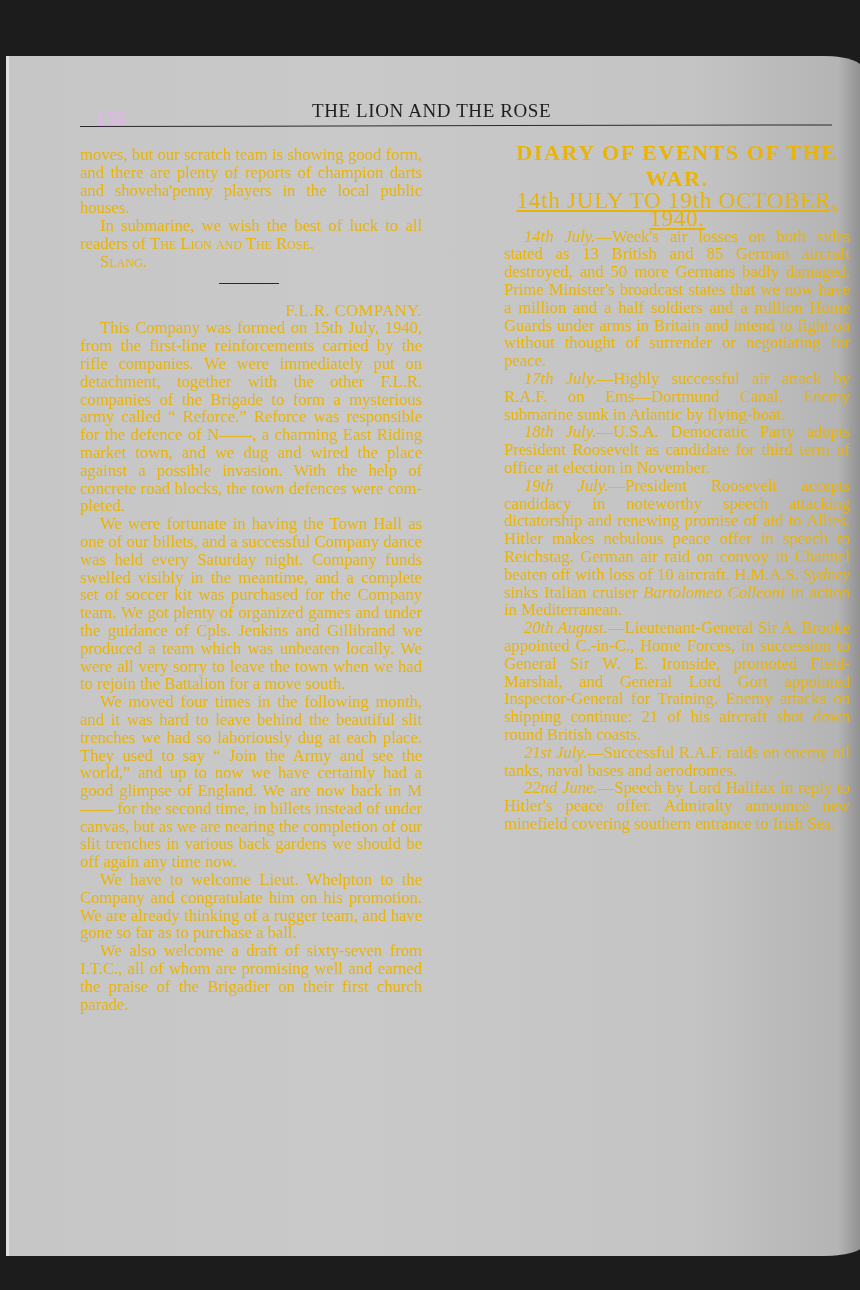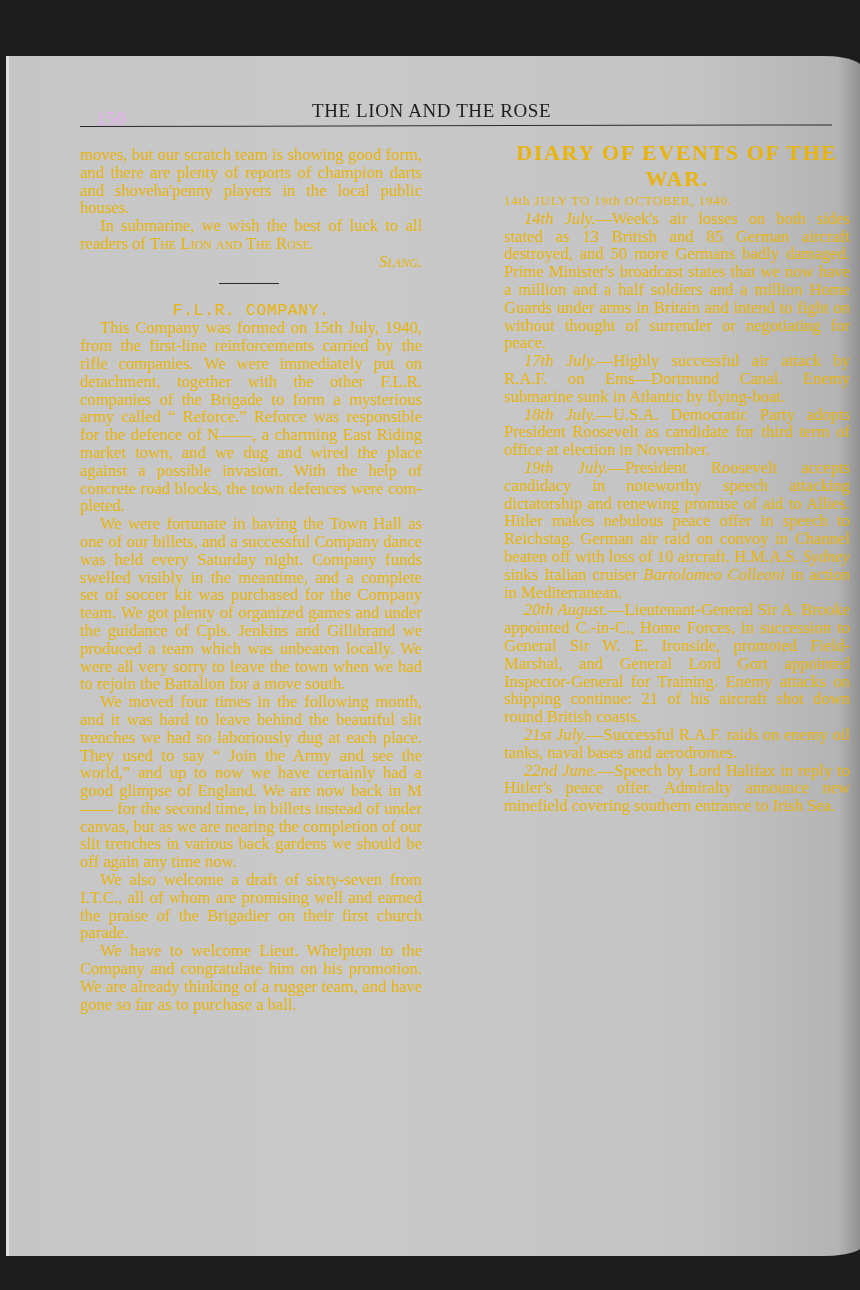--- a/index.html
+++ b/index.html
@@ -43,35 +43,35 @@
       position: absolute; top: 146px;
       color: #eab308;
       font-size: 16.6px; line-height: 17.8px;
       text-align: justify;
     }
     .col-left { left: 80px; width: 342px; }
     .col-right { left: 464px; width: 346px; top: 140px; margin-left: 40px; }
     .col p { margin: 0; text-indent: 20px; hyphens: manual; }
     .col p.noindent { text-indent: 0; }
     .sc { font-variant: small-caps; }
-    .sig { text-align: right; margin: 0; font-variant: small-caps; font-style: italic; }
+    .sig { text-align: left; margin: 0; font-variant: small-caps; }
     .short-rule {
       width: 60px; margin: 12px auto 18px auto; border-top: 1.4px solid #2a2a2a;
       position: relative; left: -2px;
     }
     .section-title {
-      text-align: center; margin: 0 0 6px 0; font-size: 16.6px; letter-spacing: 0.5px; font-family: Liberation Mono, monospace;
+      text-align: right; margin: 0 0 6px 0; font-size: 16.6px; letter-spacing: 0.5px;
     }
     .diary-title {
       text-align: center; font-weight: bold;
       font-size: 22px; line-height: 26px; letter-spacing: 1.6px;
       margin: 0 0 18px 0;
     }
     .diary-range {
-      text-align: left; font-size: 13px; letter-spacing: 0.8px; margin: 0 0 14px 0;
+      text-align: center; font-size: 23px; letter-spacing: 0.8px; margin: 0 0 14px 0; text-decoration: underline;
     }
     .entry { margin: 0 0 11px 0; }
     .entry .date { font-style: italic; }
   </style>
 </head>
 <body>
 
 <div class="page"></div>
 <div class="page-edge"></div>
 
@@ -83,22 +83,22 @@
 
 <div class="col col-left">
   <p class="noindent">moves, but our scratch team is showing good form, and there are plenty of re­ports of champion darts and shove­ha'penny players in the local public houses.</p>
   <p><span>In submarine, we wish the best of luck to all readers of </span><span class="sc">The Lion and The Rose</span><span>.</span></p>
   <p class="sig">Slang.</p>
   <div class="short-rule"></div>
   <p class="section-title noindent">F.L.R. COMPANY.</p>
   <p>This Company was formed on 15th July, 1940, from the first-line reinforcements carried by the rifle companies. We were immediately put on detachment, together with the other F.L.R. companies of the Brigade to form a mysterious army called “ Reforce.” Reforce was responsible for the defence of N——, a charming East Riding market town, and we dug and wired the place against a possible inva­sion. With the help of concrete road blocks, the town defences were com­pleted.</p>
   <p>We were fortunate in having the Town Hall as one of our billets, and a successful Company dance was held every Saturday night. Company funds swelled visibly in the meantime, and a complete set of soccer kit was purchased for the Company team. We got plenty of organized games and under the guidance of Cpls. Jenkins and Gillibrand we produced a team which was unbeaten locally. We were all very sorry to leave the town when we had to rejoin the Battalion for a move south.</p>
   <p>We moved four times in the following month, and it was hard to leave behind the beautiful slit trenches we had so laboriously dug at each place. They used to say “ Join the Army and see the world,” and up to now we have certainly had a good glimpse of England. We are now back in M—— for the second time, in billets instead of under canvas, but as we are nearing the completion of our slit trenches in various back gardens we should be off again any time now.</p>
+  <p>We have to welcome Lieut. Whelpton to the Company and congratulate him on his promotion. We are already thinking of a rugger team, and have gone so far as to purchase a ball.</p>
   <p>We also welcome a draft of sixty-seven from I.T.C., all of whom are promising well and earned the praise of the Briga­dier on their first church parade.</p>
-  <p>We have to welcome Lieut. Whelpton to the Company and congratulate him on his promotion. We are already thinking of a rugger team, and have gone so far as to purchase a ball.</p>
 </div>
 
 <div class="col col-right">
   <p class="diary-title noindent">DIARY OF EVENTS OF THE WAR.</p>
   <p class="diary-range noindent">14th JULY TO 19th OCTOBER, 1940.</p>
 
   <p class="entry"><span class="date">14th July.</span><span>—Week's air losses on both sides stated as 13 British and 85 German aircraft destroyed, and 50 more Germans badly damaged. Prime Minister's broad­cast states that we now have a million and a half soldiers and a million Home Guards under arms in Britain and intend to fight on without thought of surrender or nego­tiating for peace.</span></p>
   <p class="entry"><span class="date">17th July.</span><span>—Highly successful air attack by R.A.F. on Ems—Dortmund Canal. Enemy submarine sunk in Atlantic by flying-boat.</span></p>
   <p class="entry"><span class="date">18th July.</span><span>—U.S.A. Democratic Party adopts President Roosevelt as candidate for third term of office at election in November.</span></p>
   <p class="entry"><span class="date">19th July.</span><span>—President Roosevelt accepts candidacy in noteworthy speech attacking dictatorship and renewing promise of aid to Allies. Hitler makes nebulous peace offer in speech to Reichstag. German air raid on convoy in Channel beaten off with loss of 10 aircraft. H.M.A.S. </span><span class="date">Sydney</span><span> sinks Italian cruiser </span><span class="date">Bartolomeo Colleoni</span><span> in action in Mediterranean.</span></p>

